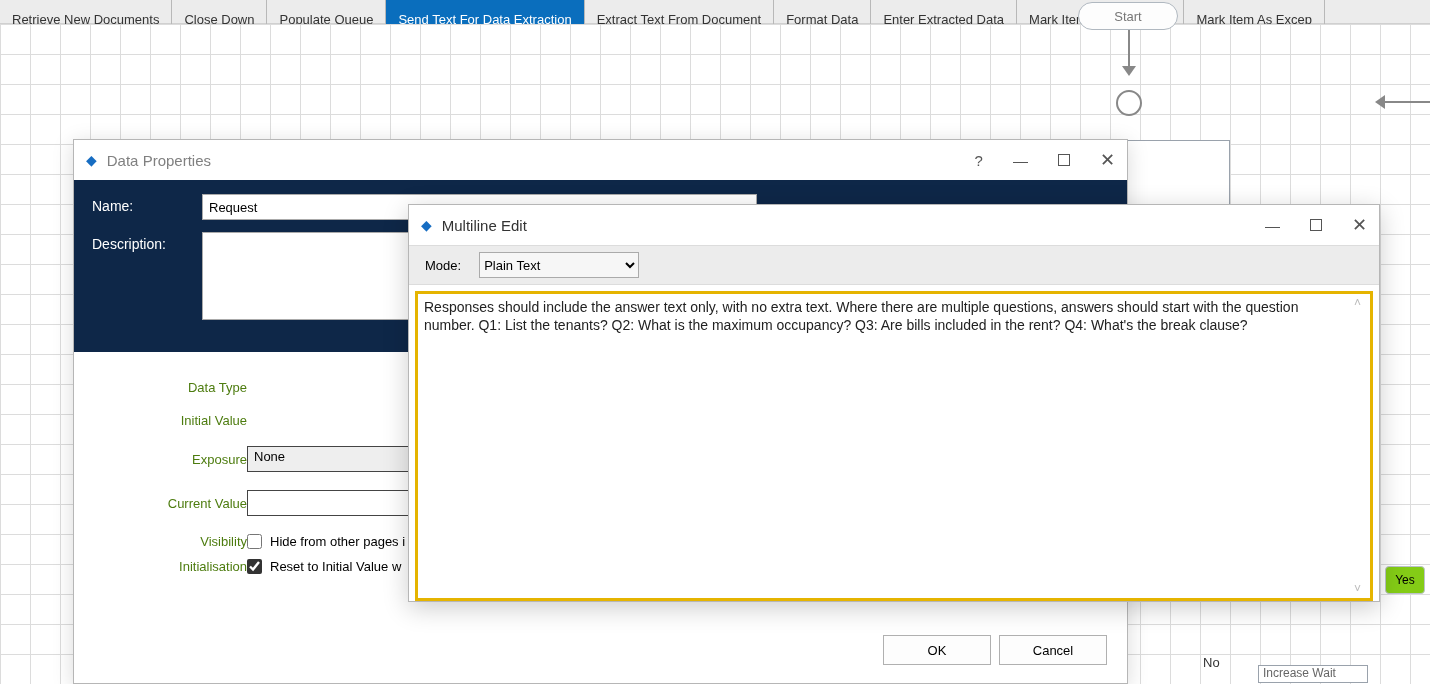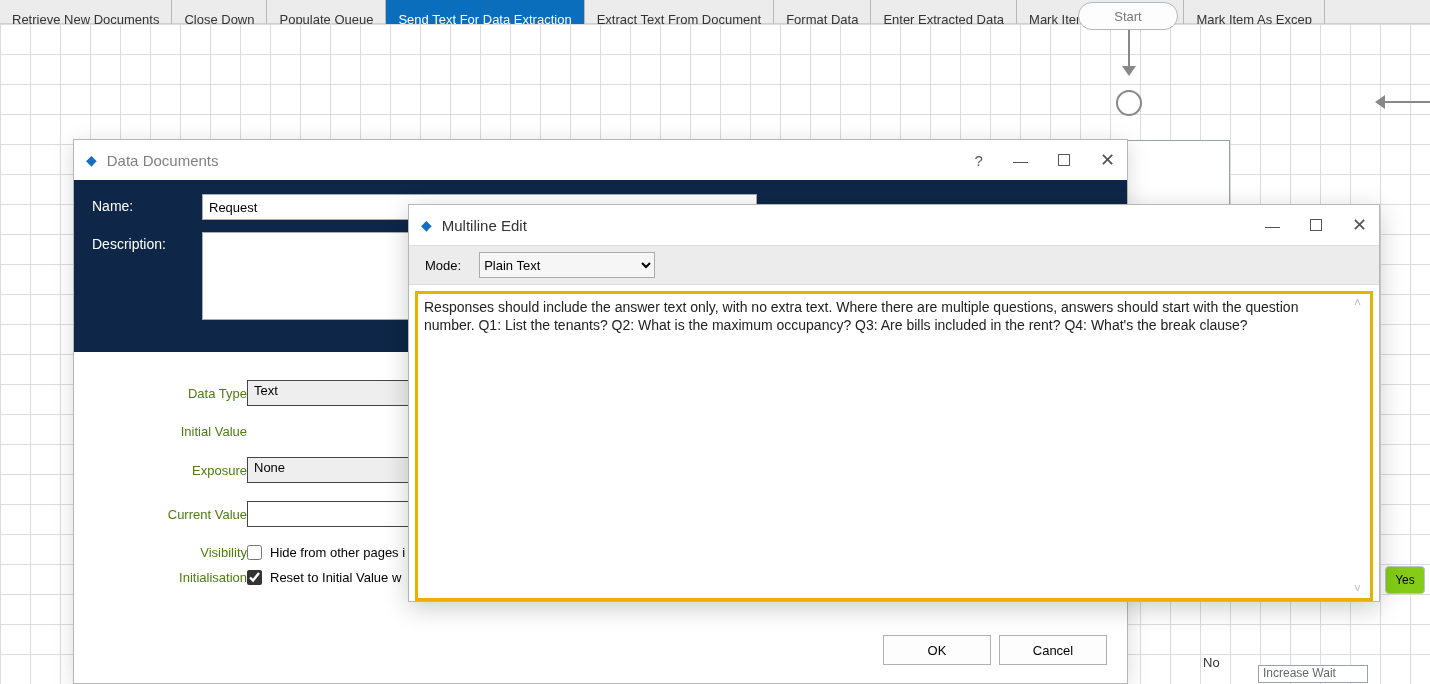--- a/index.html
+++ b/index.html
@@ -108,21 +108,21 @@
     .dlg-multi {
       position: absolute; left: 408px; top: 204px; width: 972px; height: 398px;
       background: #fff; border: 1px solid #b6b6b6; box-shadow: 0 6px 24px rgba(0,0,0,.2);
     }
     .dlg-multi .dlg-titlebar { height: 40px; color: #333; }
     .multi-toolbar {
       background: #ececec; height: 40px; display: flex; align-items: center; padding: 8px 16px; gap: 18px;
       border-top: 1px solid #dcdcdc; border-bottom: 1px solid #dcdcdc;
     }
     .multi-toolbar select {
-      height: 26px; width: 176px; font: inherit; border: 1px solid #aaa; background: #f6f6f6;
+      height: 26px; width: 160px; font: inherit; border: 1px solid #aaa; background: #f6f6f6;
     }
     .multi-area-wrap {
       margin: 6px; border: 3px solid #e5b400; height: 310px; position: relative;
     }
     .multi-area {
       width: 100%; height: 100%; border: none; outline: none; resize: none;
       padding: 4px 20px 4px 6px; font: 14px/1.3 "Segoe UI", sans-serif; color: #222;
     }
     .scroll-hint-up, .scroll-hint-dn {
       position: absolute; right: 2px; width: 14px; color: #bbb; font-size: 12px; pointer-events: none;
@@ -159,21 +159,21 @@
 <div class="flow-arrow-in-left"></div>
 <div class="flow-box" style="white-space:pre-line">M::Create
 Query</div>
 <div class="flow-yes">Yes</div>
 <div class="flow-no">No</div>
 <div class="flow-box2">Increase Wait</div>
 
 <div class="dlg-props">
   <div class="dlg-titlebar">
     <span class="icon">◆</span>
-    <span>Data Documents</span>
+    <span>Data Properties</span>
     <div class="dlg-sys">
       <span>?</span>
       <span>—</span>
       <span><span class="maxrest-icon"></span></span>
       <span class="close-x">✕</span>
     </div>
   </div>
 
   <div class="props-header">
     <div class="row">
@@ -182,21 +182,20 @@
     </div>
     <div class="row">
       <label>Description:</label>
       <textarea style=""></textarea>
     </div>
   </div>
 
   <div class="props-body">
     <div class="row">
       <label class="lab">Data Type</label>
-      <div class="fld-box fld-grey">Text</div>
     </div>
     <div class="row">
       <label class="lab">Initial Value</label>
     </div>
     <div class="row">
       <label class="lab">Exposure</label>
       <div class="fld-box fld-grey">None</div>
     </div>
     <div class="row">
       <label class="lab">Current Value</label>

